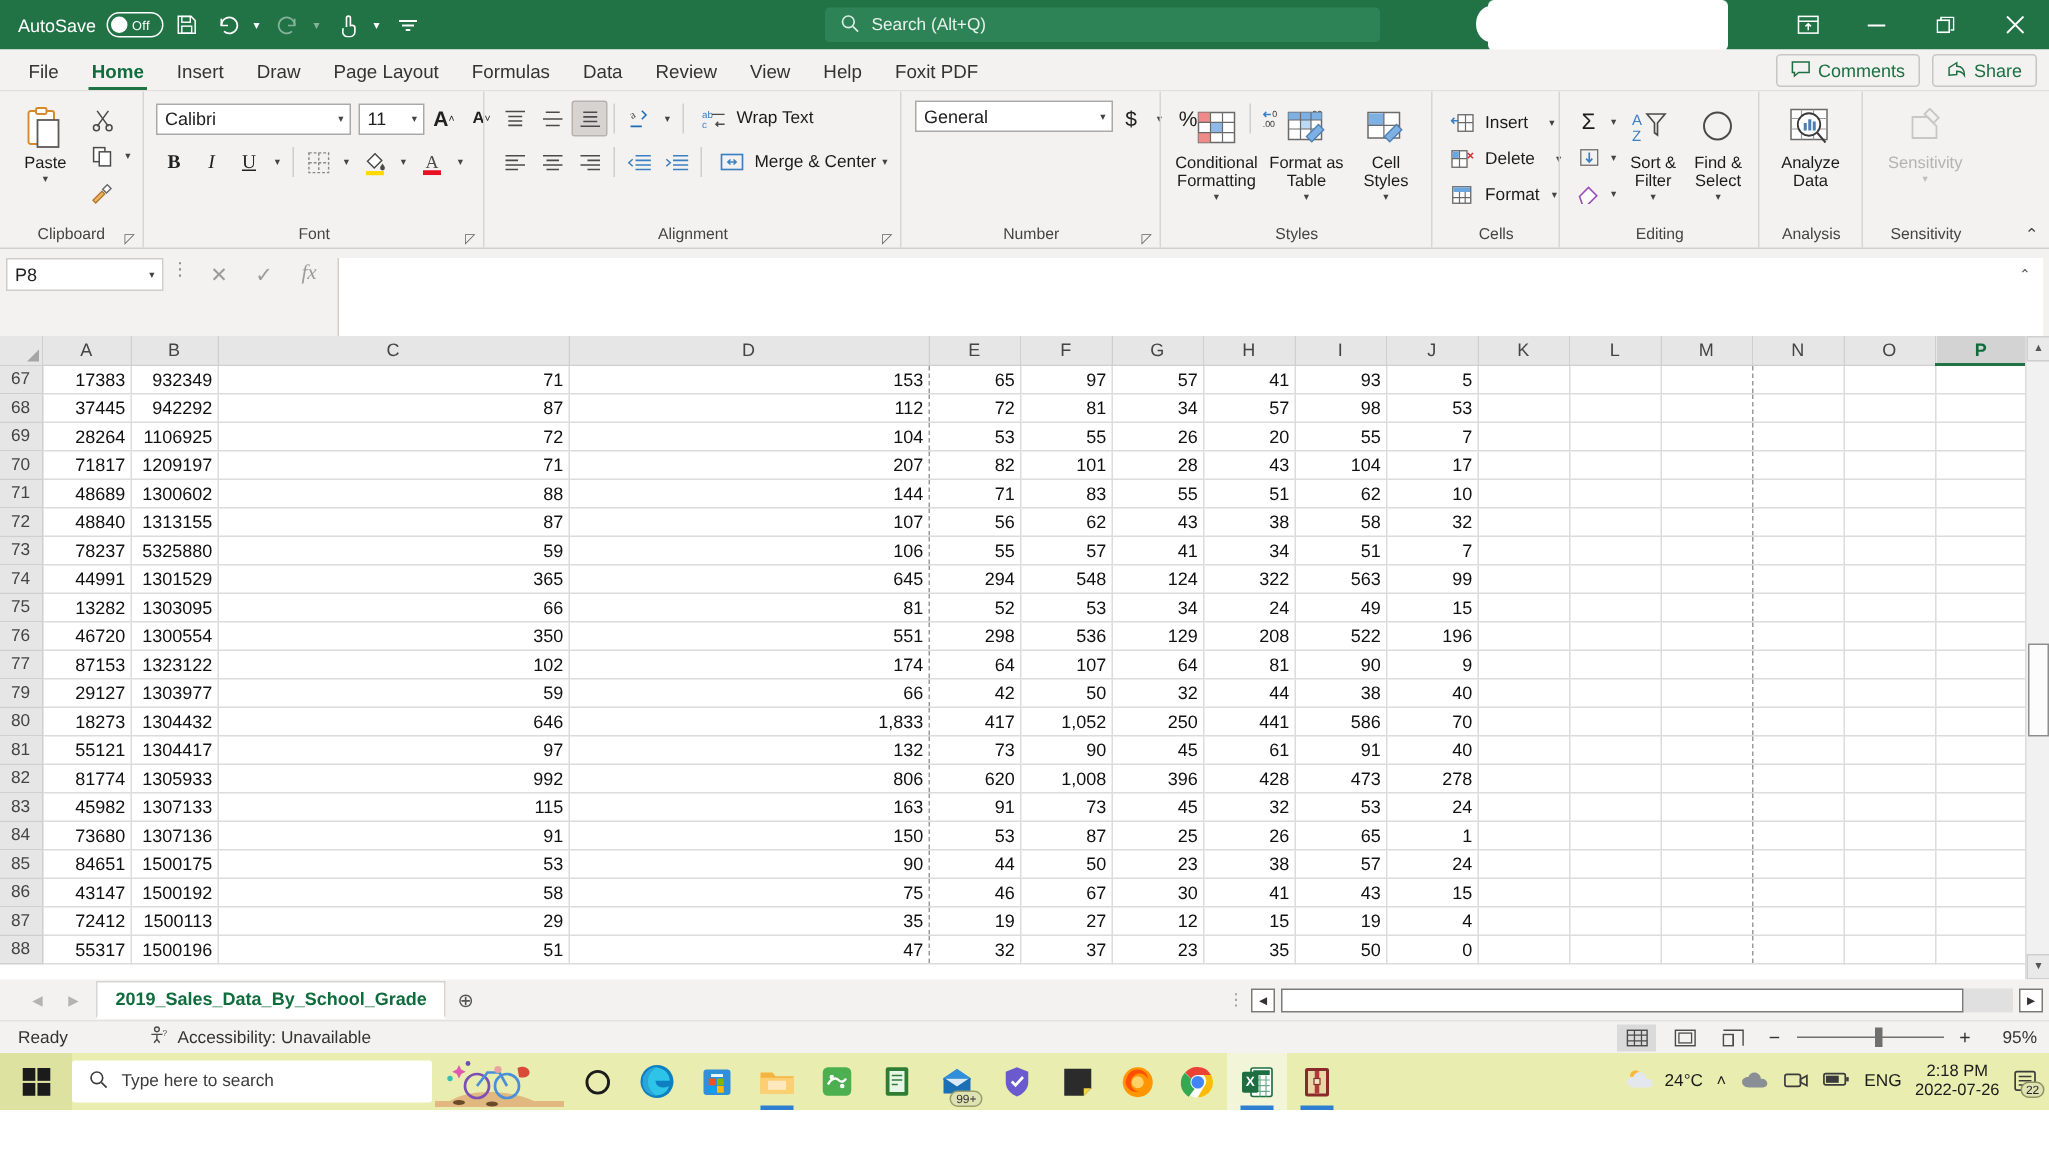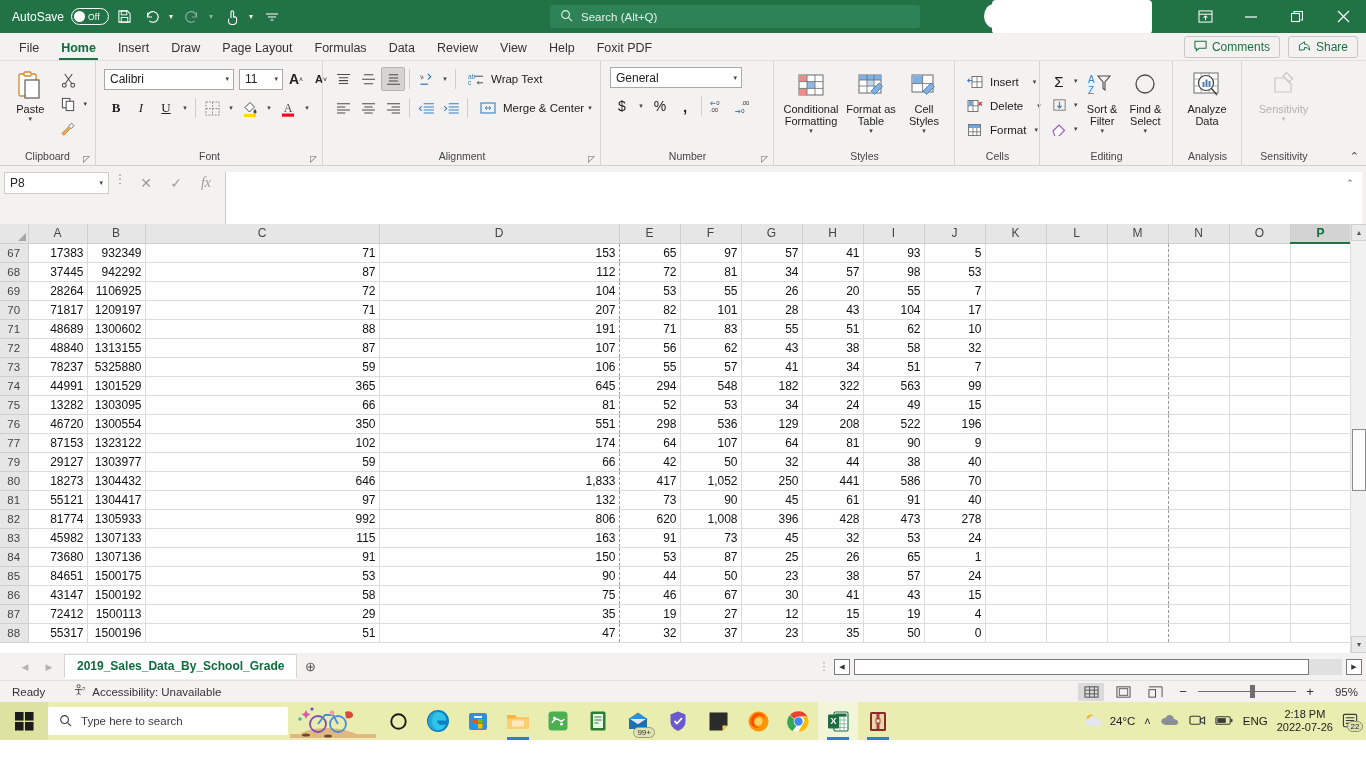--- a/index.html
+++ b/index.html
@@ -176,21 +176,21 @@
   .addsheet { width:26px; height:22px; display:flex; align-items:center; justify-content:center; color:#555; font-size:13px; }
   .hscrollarea { position:absolute; right:4px; left:818px; display:flex; align-items:center; gap:4px; }
   .hsdots { color:#999; font-size:11px; width:12px; text-align:center;}
   .hsleft,.hsright { width:16px; height:16px; border:1px solid #7a7a7a; background:#fff; display:flex; align-items:center; justify-content:center; font-size:7px; color:#333; }
   .hstrack { flex:1; height:16px; background:#e0e0e0; position:relative; }
   .hsthumb { position:absolute; left:0; top:0; height:16px; width:455px; background:#fff; border:1px solid #7a7a7a; }
 
   
   .statusbar {
     height:22px; background:#f3f2f1; display:flex; align-items:center;
-    font-size:11.5px; color:#333; border-top:1px solid #e3e1df; position:relative;
+    font-size:11.5px; color:#333; border-top:1px solid #e3e1df; position:relative;gap:26px;
   }
   .sb-item { display:flex; align-items:center; gap:5px; }
   .sb-right { position:absolute; right:8px; display:flex; align-items:center; gap:6px; }
   .viewbtn { width:26px; height:18px; display:flex; align-items:center; justify-content:center; }
   .viewbtn.act { background:#dadada; }
   .zoomtrack { width:98px; height:16px; position:relative; display:flex; align-items:center; }
   .zoomline { width:100%; height:1px; background:#6f6f6f; }
   .zoomknob { position:absolute; left:52px; width:5px; height:13px; background:#6f6f6f; }
 
   
@@ -530,21 +530,21 @@
           <span>Merge &amp; Center</span>
           <span class="carets">▾</span>
         </div>
       </div>
     </div>
     <div class="glabel" style="width:278px">Alignment</div>
     <div class="dlauncher">◸</div>
   </div>
 
   <div class="group" style="width:173px">
-    <div class="ginner" style="flex-direction:column;padding-left:9px">
+    <div class="ginner" style="flex-direction:row;padding-left:9px">
       <div class="ribrow" style="margin-bottom:6px">
         <div class="numfmt">
           <span>General</span>
           <span class="carets">▾</span>
         </div>
       </div>
       <div class="ribrow">
         <div class="sq">
             <span style="font-size:14px">$</span>
           </div>
@@ -873,21 +873,21 @@
           <td class="dashed" style="width: 61px;"></td>
           <td style="width: 61px;"></td>
           <td style="width: 61px;"></td>
           <td style="width: 61px;"></td>
         </tr>
         <tr>
           <th class="rowhdr">71</th>
           <td style="width: 59px;">48689</td>
           <td style="width: 58px;">1300602</td>
           <td style="width: 234px;">88</td>
-          <td class="dashed" style="width: 240px;">191</td>
+          <td class="dashed" style="width: 240px;">144</td>
           <td style="width: 61px;">71</td>
           <td style="width: 61px;">83</td>
           <td style="width: 61px;">55</td>
           <td style="width: 61px;">51</td>
           <td style="width: 61px;">62</td>
           <td style="width: 61px;">10</td>
           <td style="width: 61px;"></td>
           <td style="width: 61px;"></td>
           <td class="dashed" style="width: 61px;"></td>
           <td style="width: 61px;"></td>
@@ -933,21 +933,21 @@
           <td style="width: 61px;"></td>
         </tr>
         <tr>
           <th class="rowhdr">74</th>
           <td style="width: 59px;">44991</td>
           <td style="width: 58px;">1301529</td>
           <td style="width: 234px;">365</td>
           <td class="dashed" style="width: 240px;">645</td>
           <td style="width: 61px;">294</td>
           <td style="width: 61px;">548</td>
-          <td style="width: 61px;">182</td>
+          <td style="width: 61px;">124</td>
           <td style="width: 61px;">322</td>
           <td style="width: 61px;">563</td>
           <td style="width: 61px;">99</td>
           <td style="width: 61px;"></td>
           <td style="width: 61px;"></td>
           <td class="dashed" style="width: 61px;"></td>
           <td style="width: 61px;"></td>
           <td style="width: 61px;"></td>
           <td style="width: 61px;"></td>
         </tr>

